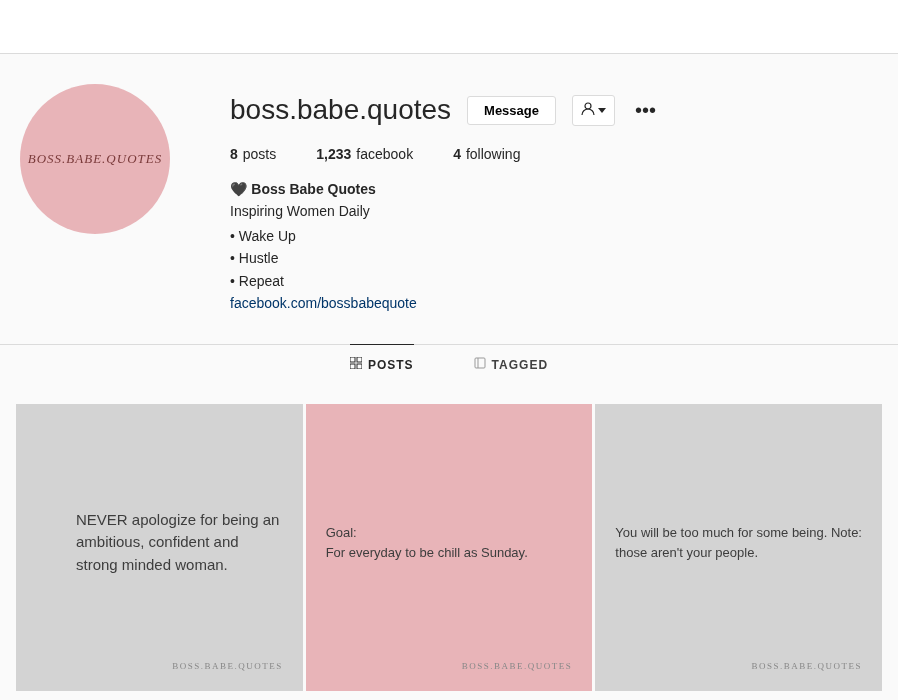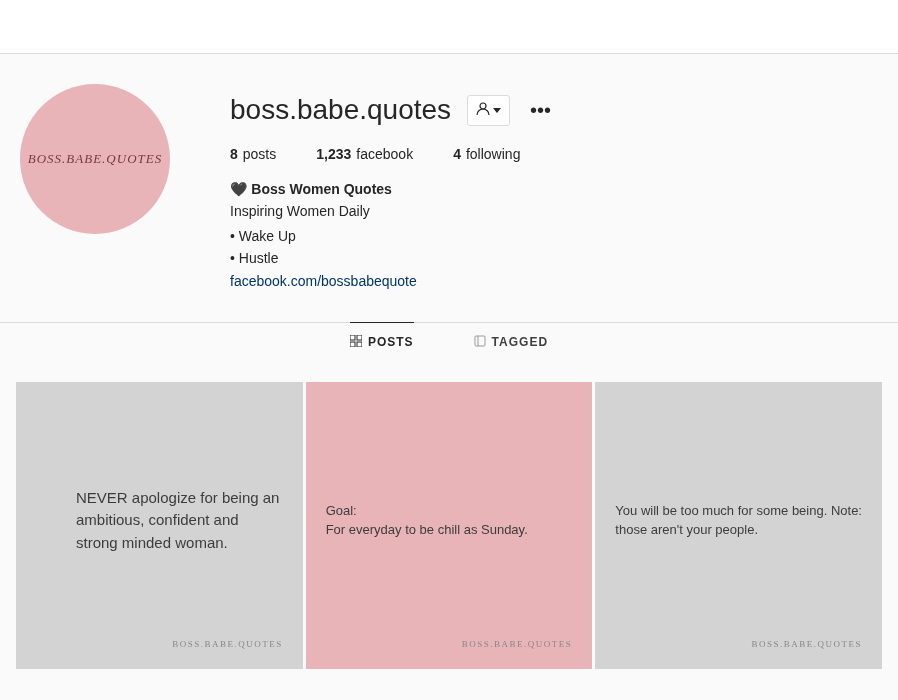--- a/index.html
+++ b/index.html
@@ -255,20 +255,21 @@
 <div class="profile-container">
   <div class="avatar-container">
     <div class="avatar-circle">
       <span class="avatar-text">BOSS.BABE.QUOTES</span>
     </div>
   </div>
 
   <div class="profile-info">
     <div class="profile-header-row">
       <span class="username">boss.babe.quotes</span>
+      <button class="btn-message">Message</button>
       <button class="btn-follow-dropdown">
         <span>
           <svg width="14" height="14" viewBox="0 0 14 14" fill="none">
             <circle cx="7" cy="4" r="3" stroke="#262626" stroke-width="1.2"></circle>
             <path d="M1 13c0-3.314 2.686-6 6-6s6 2.686 6 6" stroke="#262626" stroke-width="1.2"></path>
           </svg>
         </span>
         <span class="chevron-down"></span>
       </button>
       <button class="btn-more">•••</button>
@@ -283,25 +284,26 @@
         <span class="stat-count">1,233</span>
         <span class="stat-label">facebook</span>
       </div>
       <div class="stat-item">
         <span class="stat-count">4</span>
         <span class="stat-label">following</span>
       </div>
     </div>
 
     <div class="bio-section">
-      <div class="bio-name">🖤 Boss Women Quotes</div>
+      <div class="bio-name">🖤 Boss Babe Quotes</div>
       <div class="bio-tagline">Inspiring Women Daily</div>
       <div class="bio-list">
         <span class="bio-list-item">• Wake Up</span>
         <span class="bio-list-item">• Hustle</span>
+        <span class="bio-list-item">• Repeat</span>
       </div>
       <a class="bio-link">facebook.com/bossbabequote</a>
     </div>
   </div>
 </div>
 
 <div class="tabs-section">
   <div class="tab-item active">
     <span>
       <svg width="12" height="12" viewBox="0 0 12 12" fill="none">

